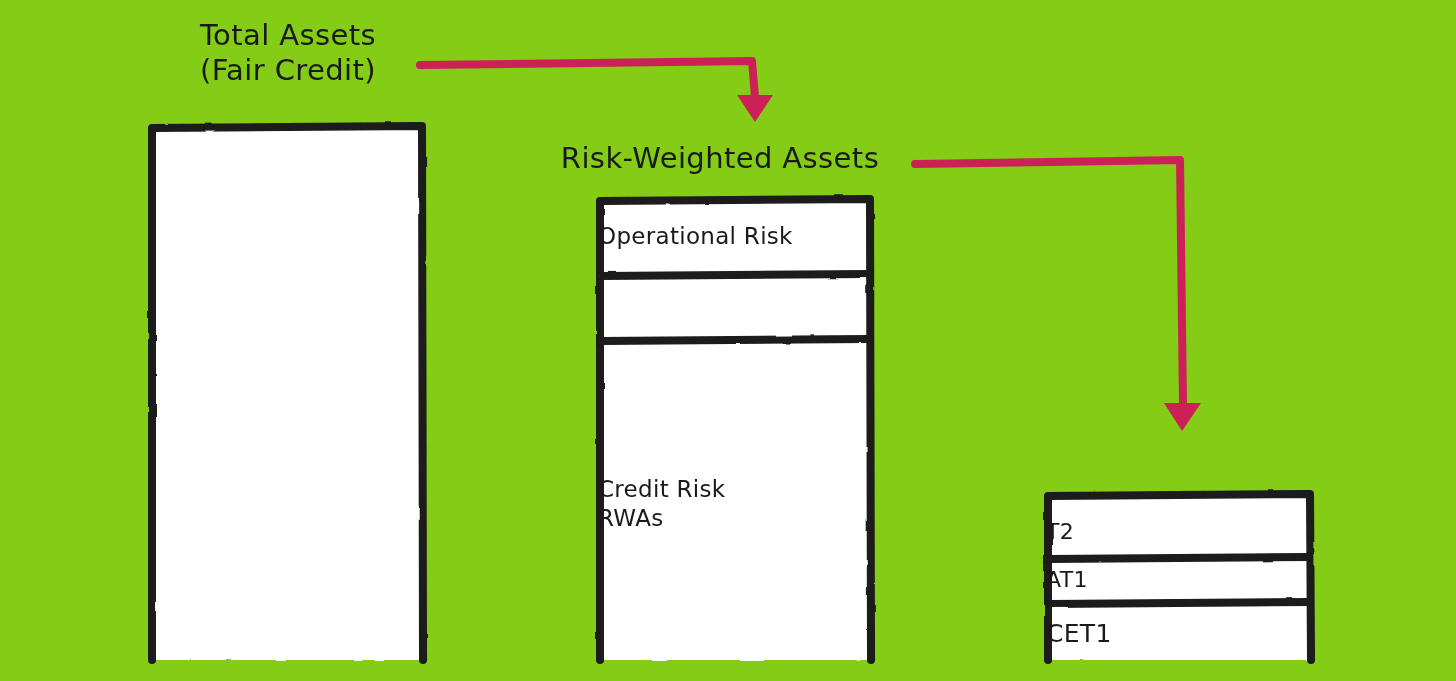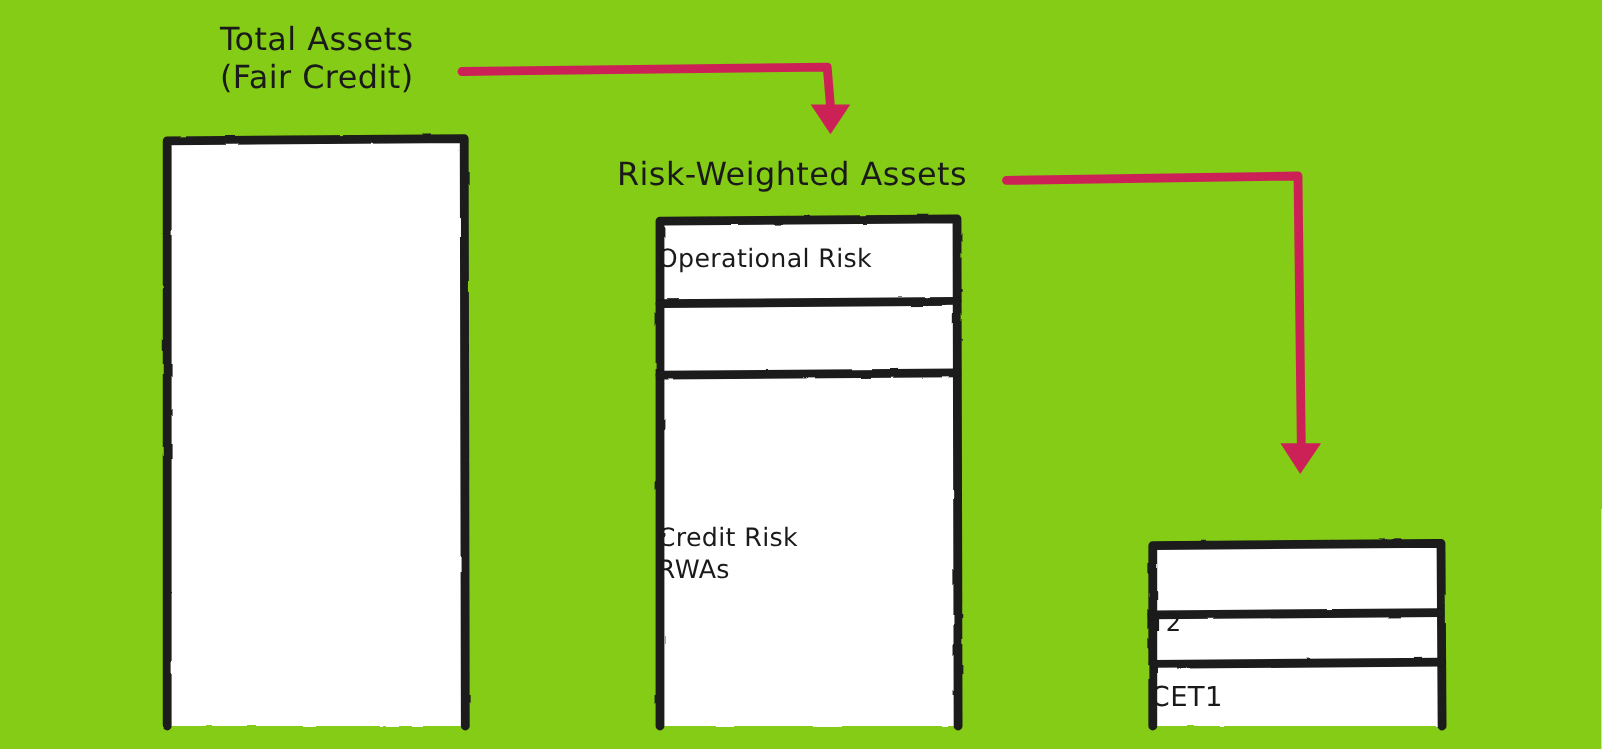--- a/index.html
+++ b/index.html
@@ -67,21 +67,21 @@
   .seg-op {
     left: 598px; top: 222px; width: 274px; font-size: 23px;
   }
   .seg-mkt {
     left: 598px; top: 292px; width: 274px; font-size: 23px;
   }
   .seg-credit {
     left: 598px; top: 460px; width: 274px; font-size: 23px; margin-top: 15px;
   }
   .seg-t2 {
-    left: 1046px; top: 518px; width: 266px; font-size: 22px; margin-top: 36px;
+    left: 1046px; top: 518px; width: 266px; font-size: 22px;
   }
   .seg-at1 {
     left: 1046px; top: 566px; width: 266px; font-size: 22px;
   }
   .seg-cet1 {
     left: 1046px; top: 618px; width: 266px; font-size: 25px;
   }
 </style>
 </head>
 <body>
@@ -129,15 +129,16 @@
 
   <div class="hand-text label-total-assets"><span>Total Assets</span><br><span>(Fair Credit)</span></div>
 
   <div class="hand-text label-rwa">Risk-Weighted Assets</div>
 
 
   <div class="seg-label seg-op">Operational Risk</div>
   <div class="seg-label seg-credit"><span>Credit Risk</span><br><span>RWAs</span></div>
 
   <div class="seg-label seg-t2">T2</div>
+  <div class="seg-label seg-at1">AT1</div>
   <div class="seg-label seg-cet1">CET1</div>
 
 </div>
 
 </body></html>

